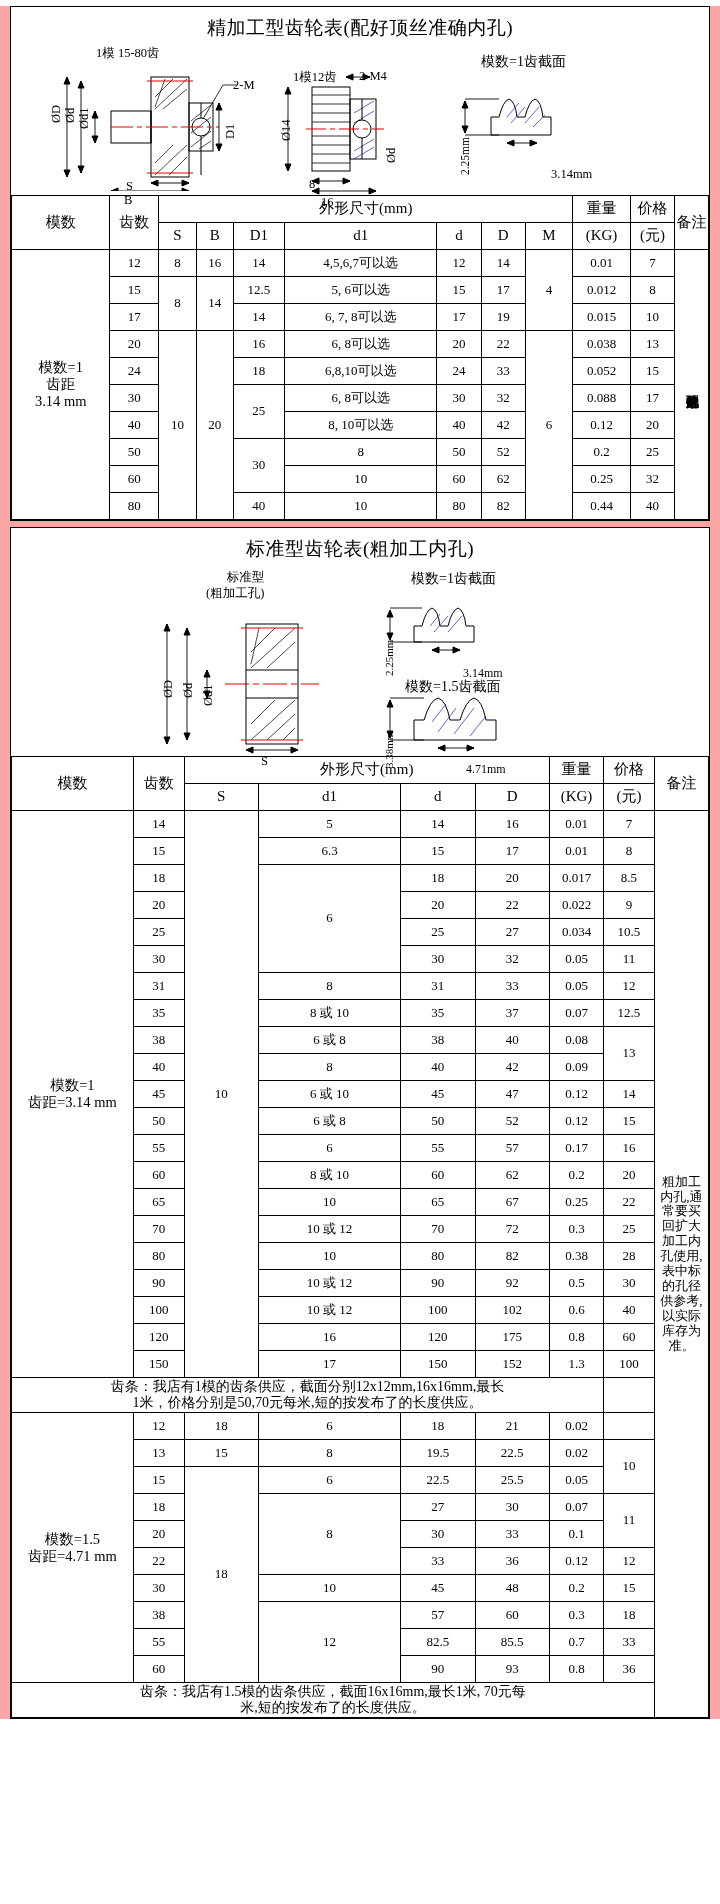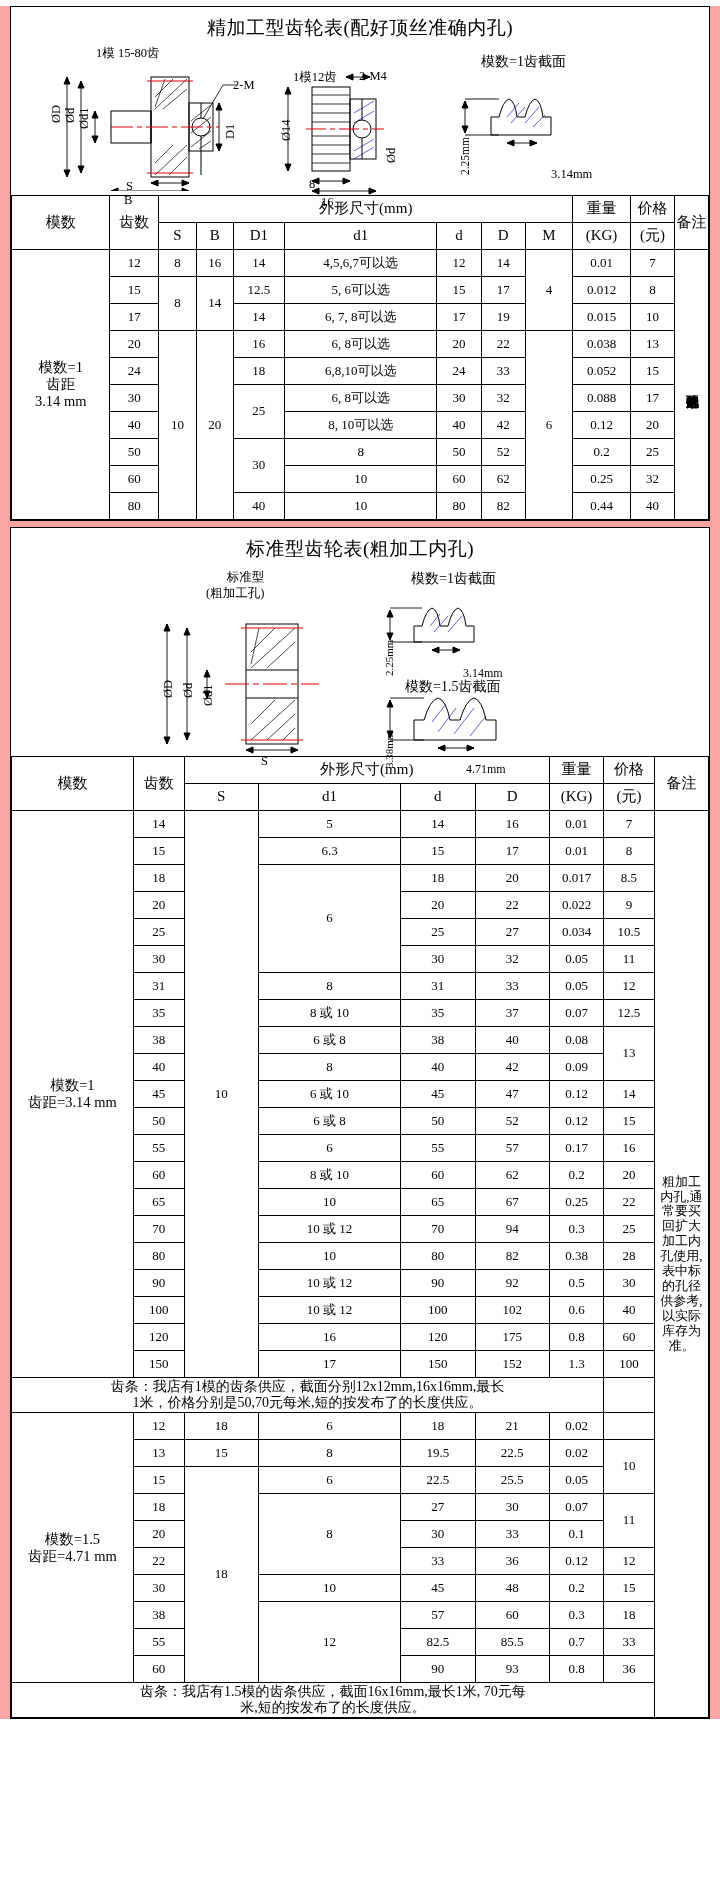--- a/index.html
+++ b/index.html
@@ -655,21 +655,21 @@
           <td>10</td>
           <td>65</td>
           <td>67</td>
           <td>0.25</td>
           <td>22</td>
         </tr>
         <tr>
           <td>70</td>
           <td>10 或 12</td>
           <td>70</td>
-          <td>94</td>
+          <td>72</td>
           <td>0.3</td>
           <td>25</td>
         </tr>
         <tr>
           <td>80</td>
           <td>10</td>
           <td>80</td>
           <td>82</td>
           <td>0.38</td>
           <td>28</td>

